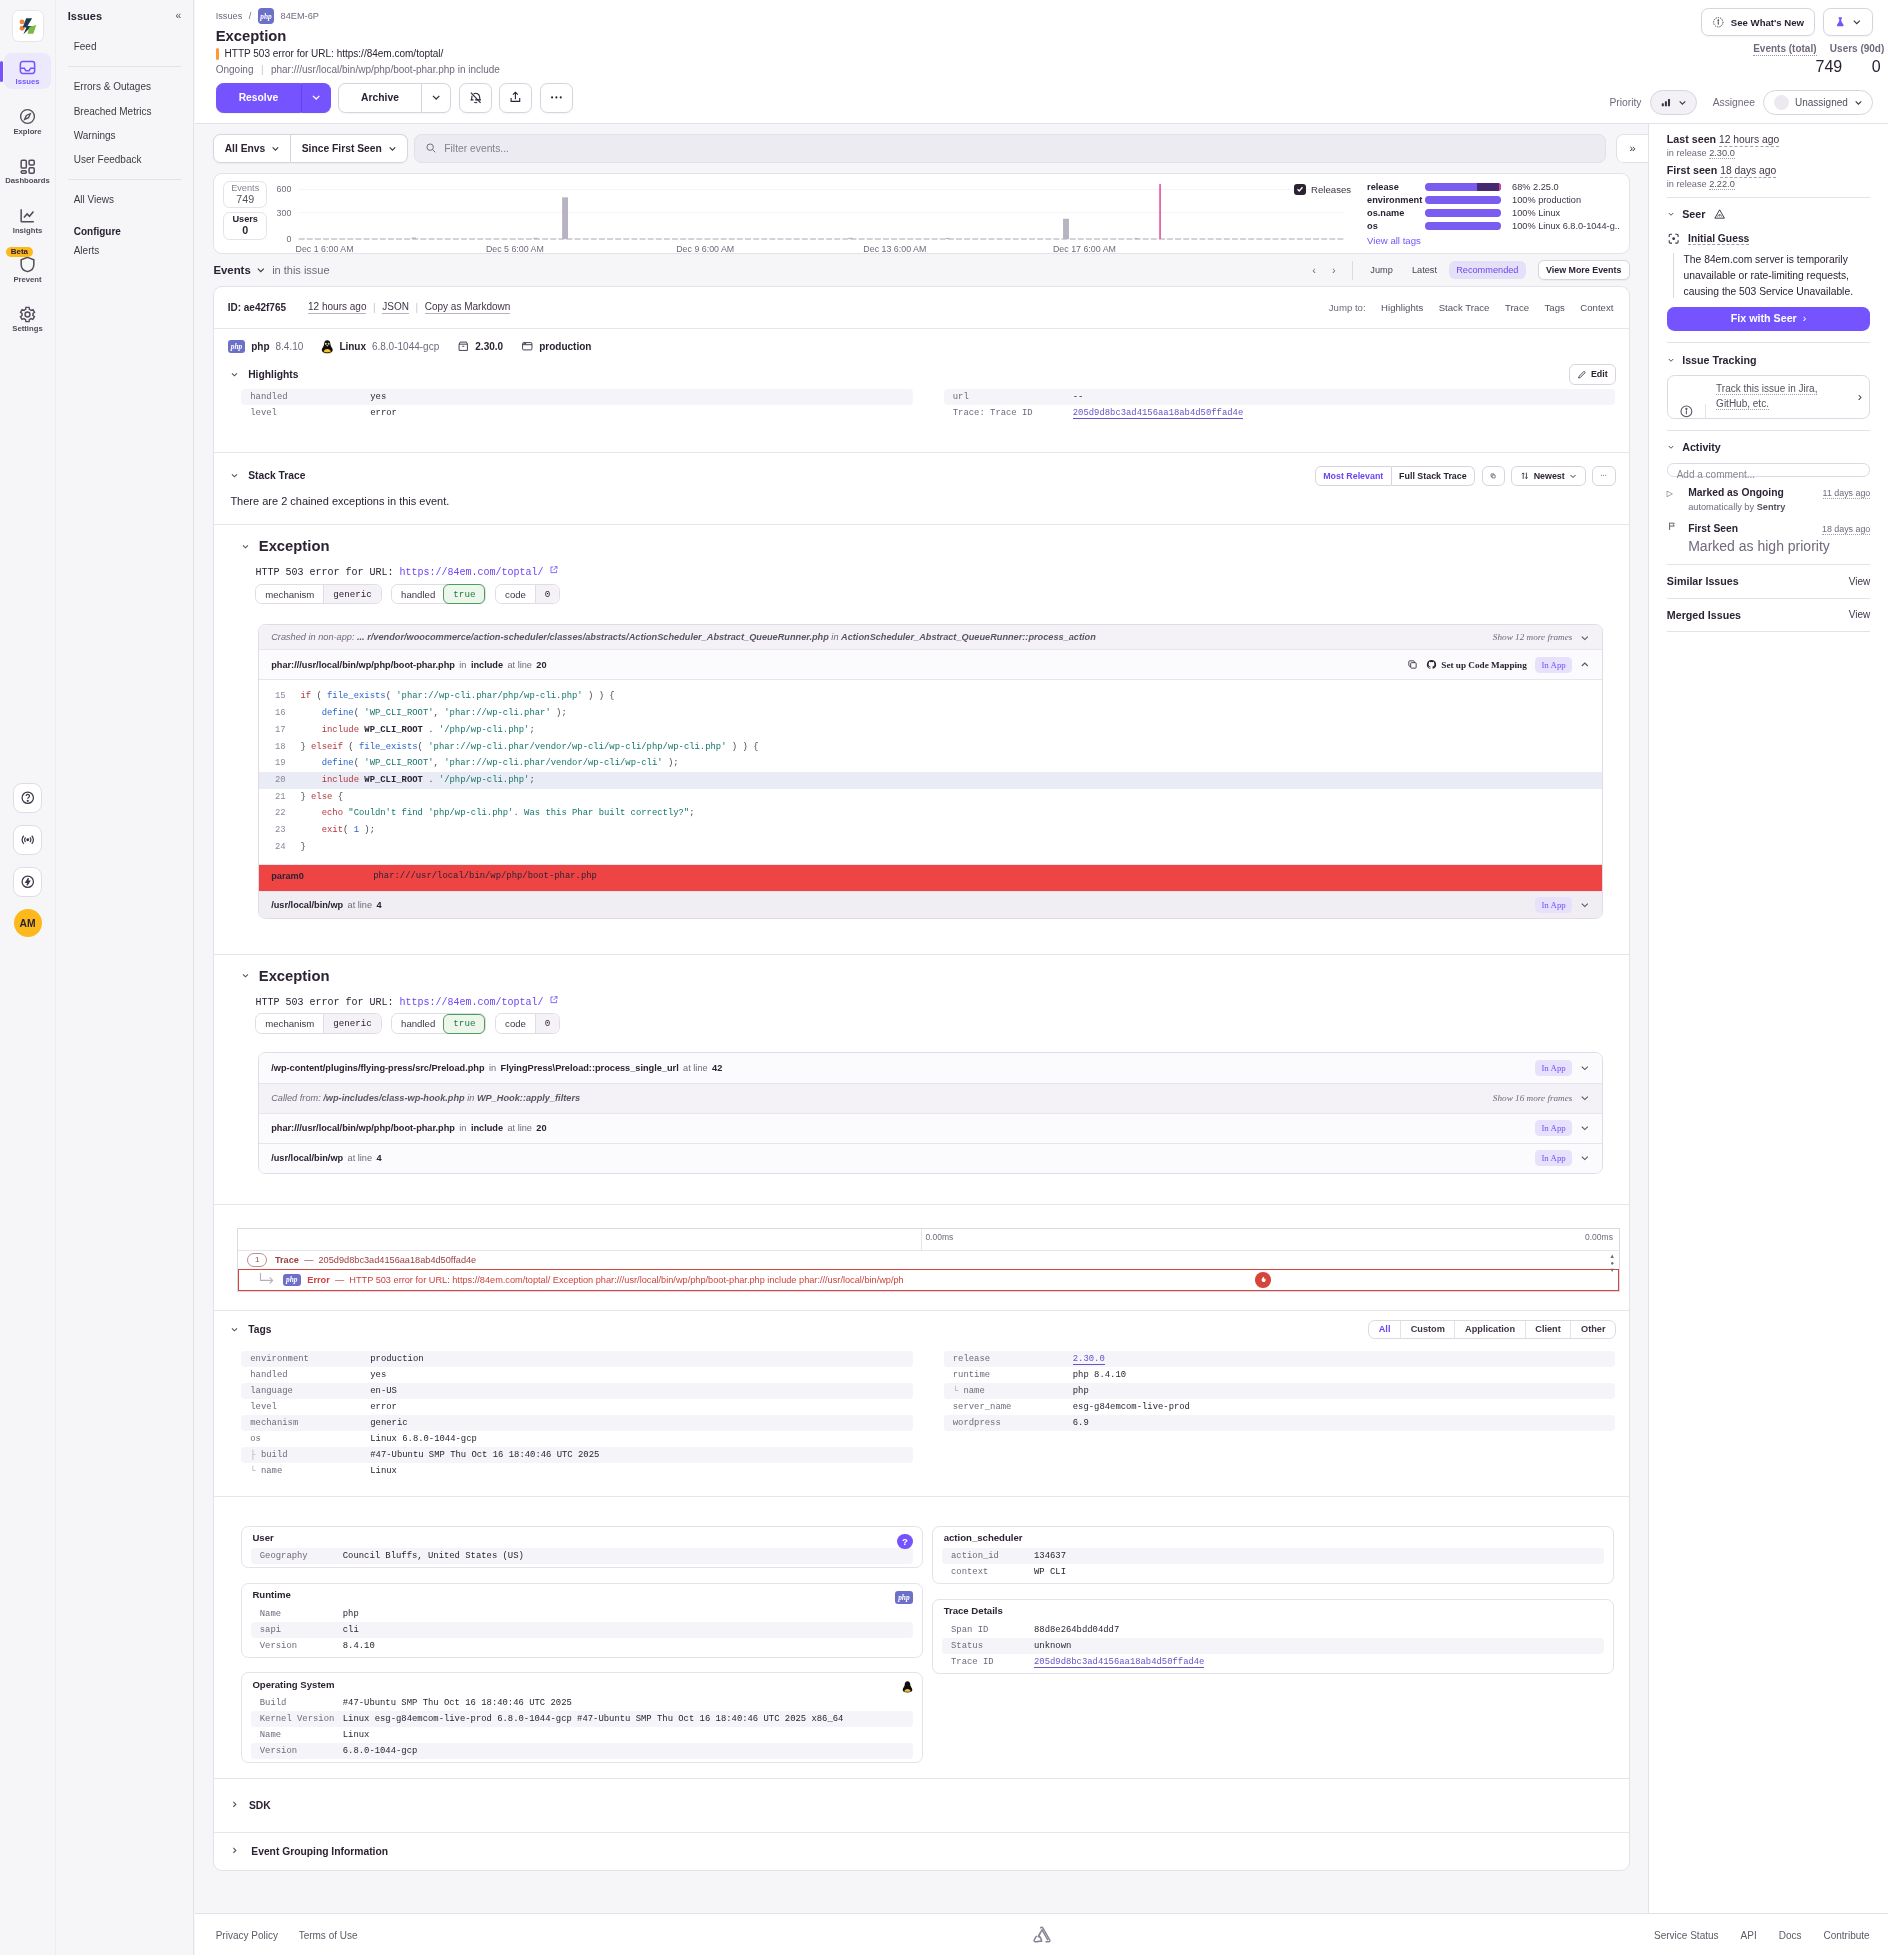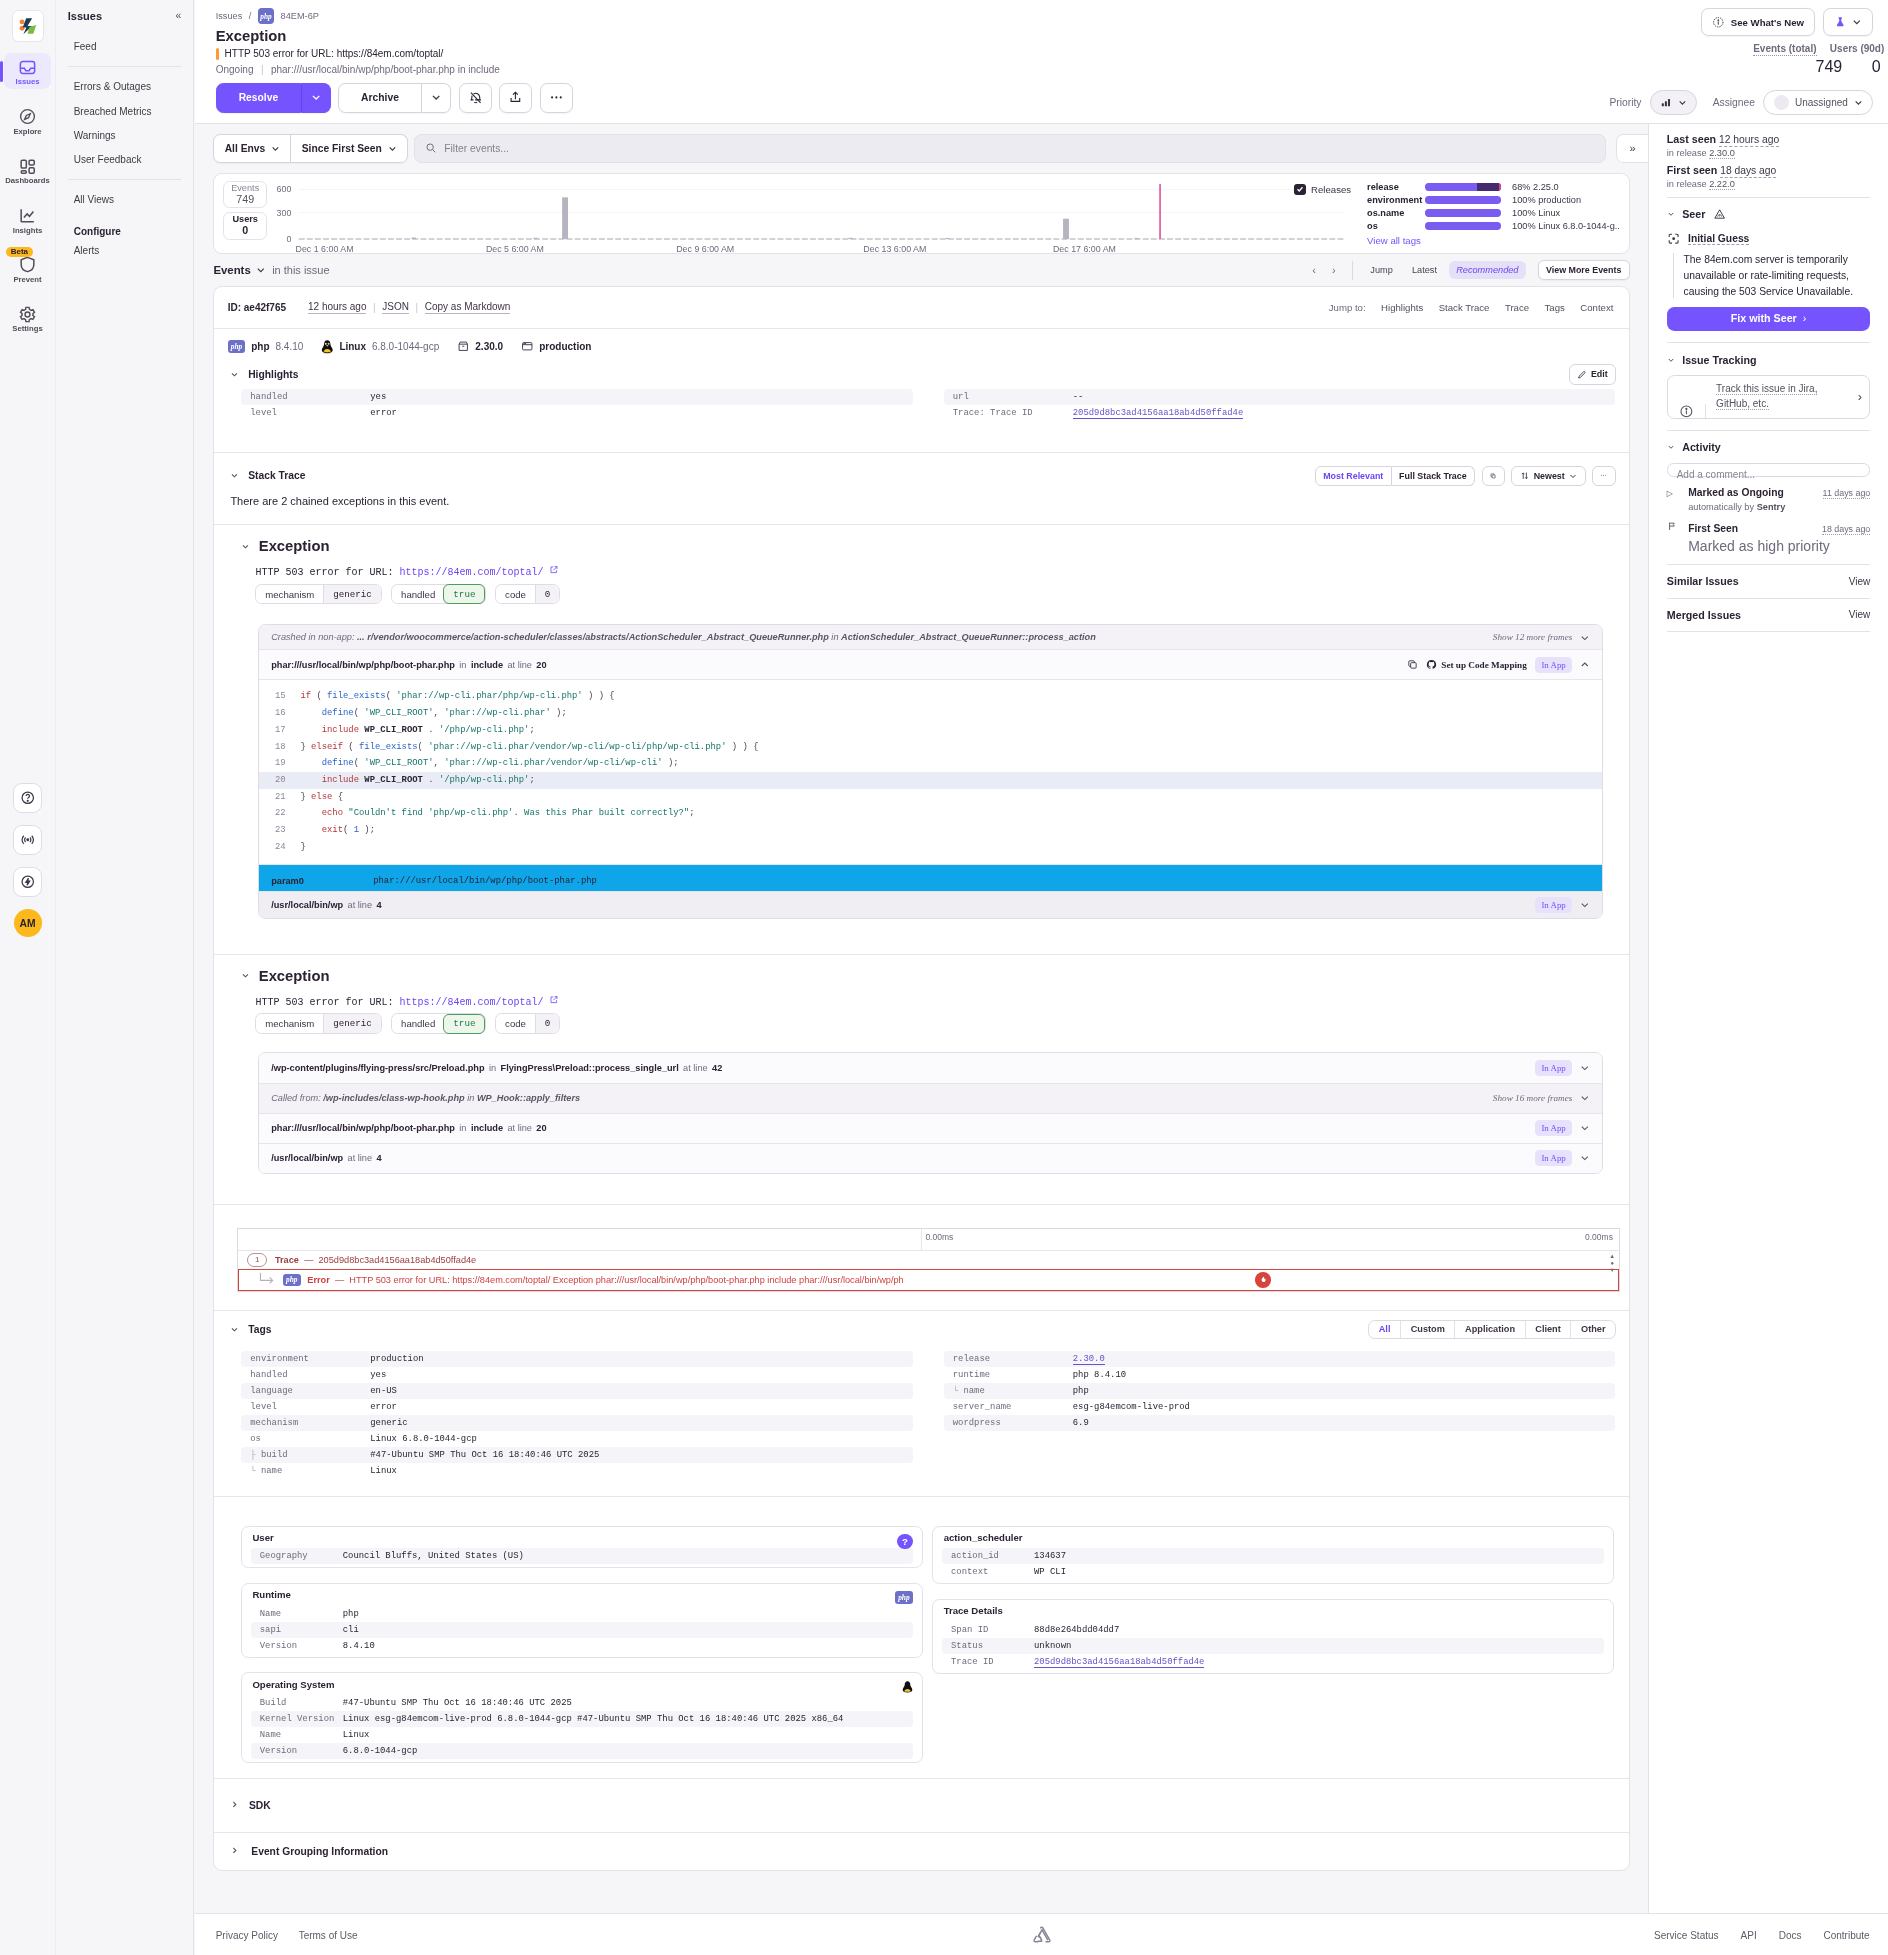--- a/index.html
+++ b/index.html
@@ -91,21 +91,21 @@
   .tagsum .tbar { width:76px; height:7.4px; border-radius:3.7px; background:#7a5cf0; position:relative; overflow:hidden; flex-shrink:0;}
   .tagsum .tpct { margin-left:11px; white-space:nowrap; overflow:hidden; color:#3e3446;}
   .tagsum a.viewall { color:#7553ff; font-size:9.6px; display:inline-block; margin-top:2.2px;}
 
   
   .ev-toolbar { display:flex; align-items:center; padding: 0 0 0 18.4px; height:32px; }
   .ev-toolbar h2 { font-size:11.4px; font-weight:700; display:flex; align-items:center; gap:5.2px;}
   .ev-toolbar .sub { color:#71687c; font-size:11px; margin-left:6.6px; font-weight:400;}
   .ev-nav { margin-left:auto; display:flex; align-items:center; gap:4.4px; font-size:9.2px; color:#4a4453; margin-right:18.4px;}
   .ev-nav .navlink { padding:4.4px 7.4px; }
-  .ev-nav .sel { background:#e4e0f8; color:#6d45f2; border-radius:5.9px;font-style:italic; }
+  .ev-nav .sel { background:#e4e0f8; color:#6d45f2; border-radius:5.9px; }
   .ev-nav .vline { width:0.7px; height:19px; background:#dcd9e2; margin:0 5.9px;}
   .btn.xs { height:20px; padding:0 7.4px; font-size:8.9px; border-radius:5.9px; box-shadow:none; gap:4.4px;}
 
   
   .panel { margin-left:18.4px; width:1417px; background:#fff; border:0.7px solid #e4e1e8; border-radius:8.9px; }
   .ev-head { display:flex; align-items:center; padding: 0 16px 0 13.3px; height:42px; border-bottom:0.7px solid #e7e4ec; font-size:10px;}
   .ev-head .id { font-weight:700; }
   .ev-head .lnk { color:#3e3446; border-bottom:0.7px solid #b9b2c3; padding-bottom:0.7px;}
   .ev-head .sep { color:#c9c4d1; margin:0 6.6px;}
   .jump { margin-left:auto; color:#71687c; display:flex; gap:15.5px; font-size:9.6px;}
@@ -147,21 +147,21 @@
   .frame-row .path { font-weight:700; color:#2b2233; }
   .frame-row .in { color:#71687c; padding:0 4.4px;}
   .frame-row .fn { font-weight:700; color:#2b2233;}
   .frame-row .right-ctl { margin-left:auto; display:flex; align-items:center; gap:8px; color:#71687c; white-space:nowrap;font-family:Liberation Serif, serif;}
   .inapp { background:#e7e1fb; color:#7553ff; font-size:8.9px; border-radius:4.4px; padding:3px 6.6px; }
   .code { font-family:"Liberation Mono",monospace; font-size:8.9px; background:#fff; border-top:0.7px solid #e7e4ec; padding:8px 0 8.9px; }
   .cline { display:flex; line-height:16.7px; white-space:pre;}
   .cline .ln { width:41px; text-align:right; color:#8c8798; padding-right:14.8px; flex-shrink:0;}
   .cline.hl { background:#e9ecf4; }
   .kw { color:#b3353c; } .fnc { color:#2a65c9; } .str { color:#16756b; } .cst { font-weight:700; color:#2b2233;} .pun { color:#4a4453; } .num { color:#2a65c9; }
-  .vars { border-top:0.7px solid #e7e4ec; background:#0ea5e9; padding:5.2px 11.8px; display:flex; font-size:9.2px; align-items:flex-end; min-height:26.6px;}
+  .vars { border-top:0.7px solid #e7e4ec; background:#ef4444; padding:5.2px 11.8px; display:flex; font-size:9.2px; align-items:flex-start; min-height:26.6px;}
   .vars .vk { width:102px; font-weight:700; }
   .vars .vv { font-family:"Liberation Mono",monospace; font-size:8.9px; }
 
   .trace-box { margin: 14px 9.6px 0 23px; border:0.7px solid #dcd9e2; font-size:9.2px; position:relative;}
   .trace-grid { display:flex; border-bottom:0.7px solid #e7e4ec; color:#71687c; height:22px;}
   .trace-grid .l { width:684px; border-right:0.7px solid #e7e4ec; }
   .trace-grid .r { flex:1; display:flex; justify-content:space-between; padding:3px 5.9px 0 3px; font-size:8.5px;}
   .trace-row1 { display:flex; align-items:center; height:18.4px; color:#9e3d3d; font-size:9.2px;}
   .trace-row1 .cnt { border:0.7px solid #bb8f8f; border-radius:7.4px; font-size:8px; padding:0 6.6px; margin:0 8px 0 8.9px; color:#8f4e4e; line-height:11.8px;}
   .trace-err { display:flex; align-items:center; height:22px; border:1.5px solid #d6453c; color:#cf3e3c; position:relative; background:#fff;}

